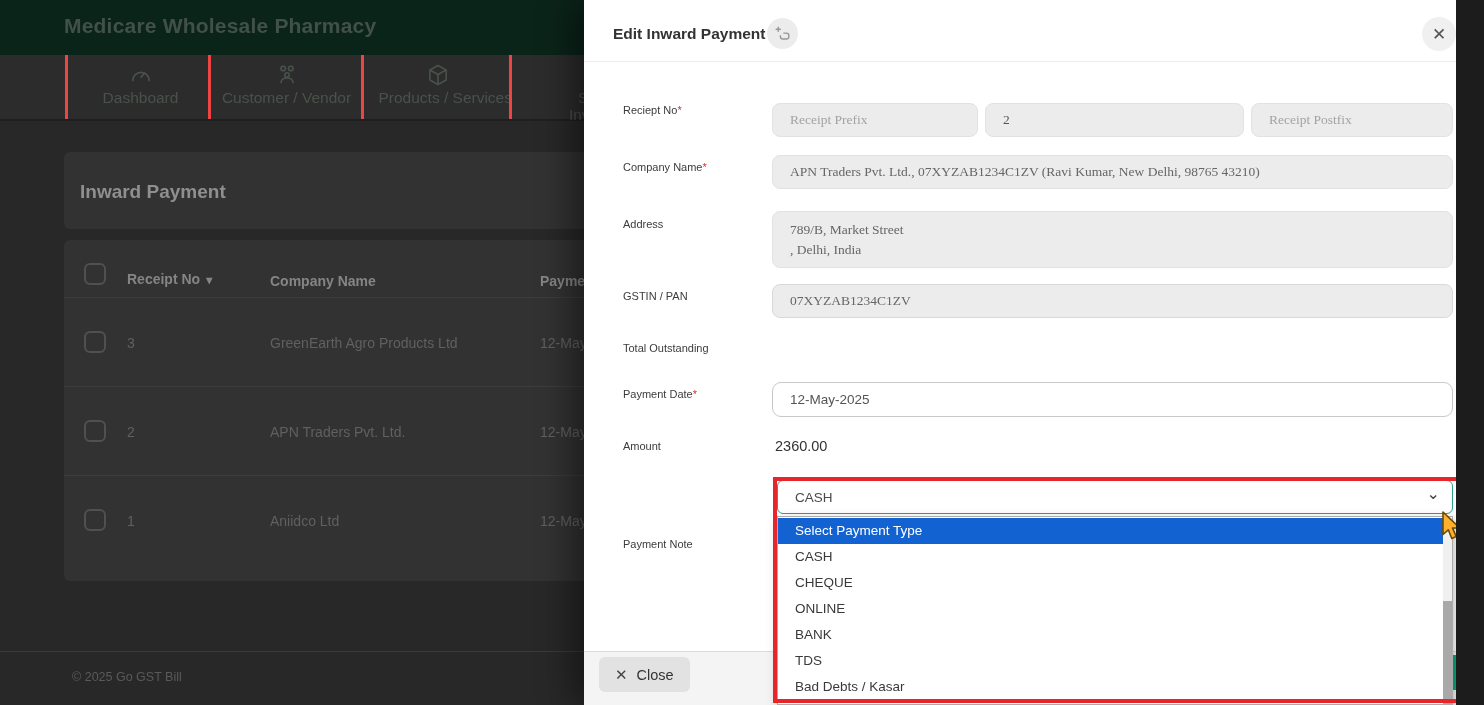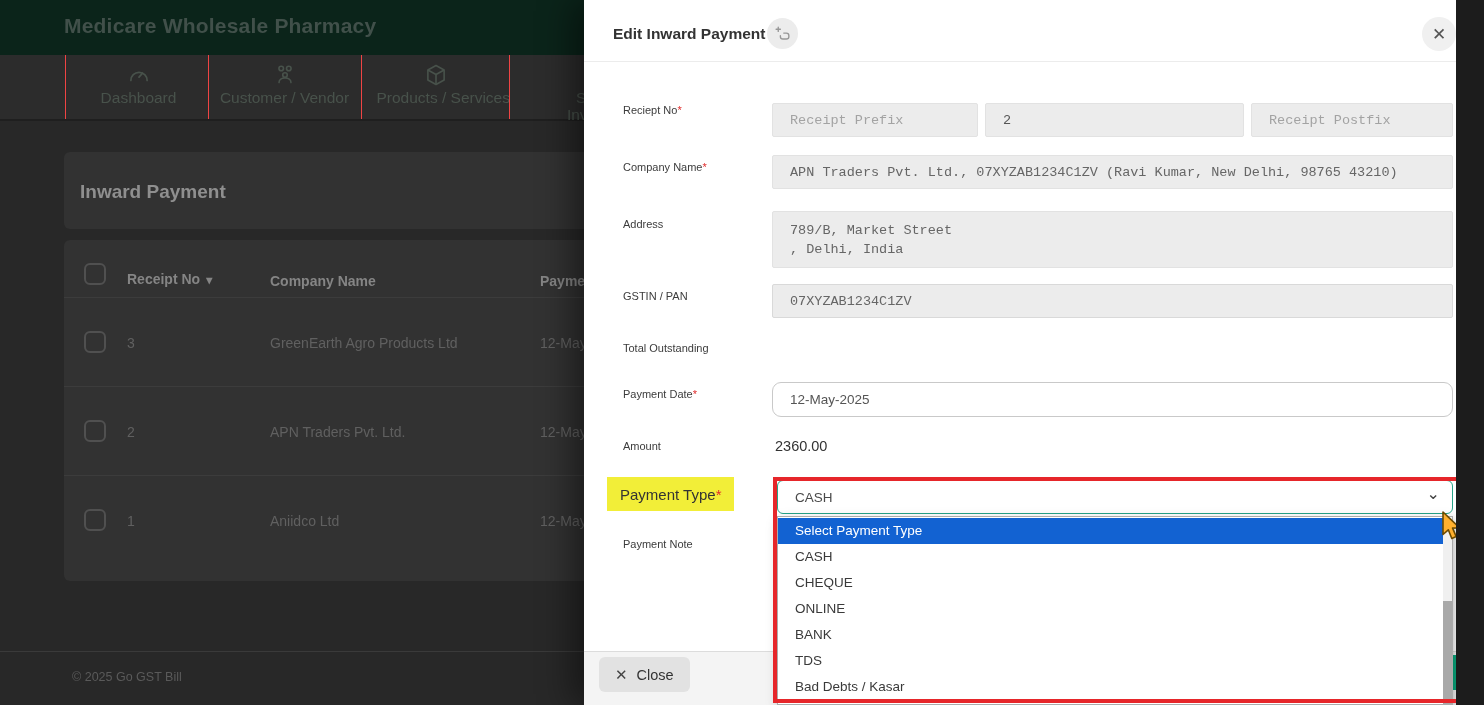--- a/index.html
+++ b/index.html
@@ -3,21 +3,21 @@
 <meta charset="utf-8">
 <style>
   html,body{margin:0;padding:0;background:#1c1c1c;}
   .screen{position:relative;width:1456px;height:705px;overflow:hidden;background:#282828;
           font-family:"Liberation Sans",sans-serif;-webkit-font-smoothing:antialiased;}
 
   
   .app-header{position:absolute;left:0;top:0;width:100%;height:55px;background:#0b241a;}
   .brand{position:absolute;left:64px;top:14px;font-size:21px;font-weight:700;color:#41504a;letter-spacing:.2px;}
   .nav{position:absolute;left:0;top:55px;width:100%;height:66px;background:#2c2c2c;border-bottom:2px solid #1f1f1f;box-sizing:border-box;}
-  .tab{position:absolute;top:0;height:64px;border-left:1px solid #ef4444;color:#48524b;text-align:center;cursor:pointer;}
+  .tab{position:absolute;top:0;height:64px;border-left:3px solid #ef4444;color:#48524b;text-align:center;cursor:pointer;}
   .tab-1{left:65px;width:145px;}.tab-2{left:208px;width:151px;}.tab-3{left:361px;width:148px;text-align:right;}
   .tab-4{left:509px;width:163px;border-right:1px solid #3b3b3b;}
   .ticon{display:block;margin:7px auto 0;width:26px;height:26px;}
   .tlabel{display:block;font-size:15.5px;line-height:17px;margin-top:1px;}
   .tab-4 .tlabel{width:72px;margin:1px auto 0;}
 
   .card{position:absolute;background:#323232;border-radius:6px;}
   .section-card{left:64px;top:152px;width:920px;height:77px;}
   .section-title{position:absolute;left:16px;top:29px;font-size:19px;font-weight:700;color:#8f8f8f;}
   .table-card{left:64px;top:240px;width:920px;height:341px;}
@@ -34,22 +34,22 @@
          box-shadow:-12px 0 32px rgba(0,0,0,.45);}
   .m-header{position:absolute;left:0;top:0;width:100%;height:62px;border-bottom:1px solid #ececec;box-sizing:border-box;background:#fff;}
   .m-title{position:absolute;left:29px;top:25px;font-size:15.5px;font-weight:700;color:#333;}
   .m-title-icon{position:absolute;left:183px;top:18px;width:31px;height:31px;border-radius:50%;background:#ececec;
                 color:#979797;display:flex;align-items:center;justify-content:center;cursor:pointer;}
   .m-close{position:absolute;left:838px;top:17px;width:34px;height:34px;border-radius:50%;background:#f0f0f0;
            color:#555;font-size:17px;display:flex;align-items:center;justify-content:center;cursor:pointer;}
 
   .flabel{position:absolute;left:39px;font-size:11px;color:#3c3c3c;white-space:nowrap;}
   .req{color:#e02b2b;}
-  .gfield{position:absolute;background:#ececec;border:1px solid #e2e2e2;border-radius:2px;height:34px;box-sizing:border-box;
-          font-size:13.5px;color:#666;padding:8px 17px;display:flex;align-items:center;font-family:Liberation Mono, monospace;}
+  .gfield{position:absolute;background:#ececec;border:1px solid #e2e2e2;border-radius:8px;height:34px;box-sizing:border-box;
+          font-size:13.5px;color:#666;padding:8px 17px;display:flex;align-items:center;font-family:Liberation Serif, serif;}
   input.gfield{outline:none;}
   input.gfield::placeholder{color:#a3a3a3;}
   .addr{height:57px;flex-direction:column;justify-content:center;align-items:flex-start;gap:4px;}
   .wfield{position:absolute;background:#fff;border:1px solid #c9c9c9;border-radius:9px;height:35px;box-sizing:border-box;
           font-size:13.5px;color:#555;padding:0 17px;display:flex;align-items:center;width:681px;left:188px;font-family:"Liberation Sans",sans-serif;outline:none;}
   .plain-val{position:absolute;left:191px;font-size:14.5px;color:#333;}
 
   .hl-label{position:absolute;left:23px;top:477px;height:34px;background:#f2ee38;padding:0 13px;
             display:flex;align-items:center;font-size:15px;color:#333;z-index:5;}
   .select{position:absolute;left:193px;top:480px;width:676px;height:34px;border:1px solid #27a389;border-radius:6px;
@@ -197,24 +197,20 @@
     <div class="gfield" style="left:188px;top:284px;width:681px;border-color:#d9d9d9">07XYZAB1234C1ZV</div>
 
     <span class="flabel" style="top:342px">Total Outstanding</span>
 
     <span class="flabel" style="top:388px"><span>Payment Date</span><span class="req">*</span></span>
     <input class="wfield" style="top: 382px;" value="12-May-2025">
 
     <span class="flabel" style="top:440px">Amount</span>
     <span class="plain-val" style="top:438px">2360.00</span>
 
-    <span class="hl-label">
-        <span>Payment Type</span>
-        <span class="req">*</span>
-      </span>
     <div class="select">
       <span>CASH</span>
       <span class="chev">⌄</span>
     </div>
 
     <span class="flabel" style="top:538px">Payment Note</span>
 
     <div class="m-footer">
       <button class="close-btn">
         <span class="close-x">✕</span>

